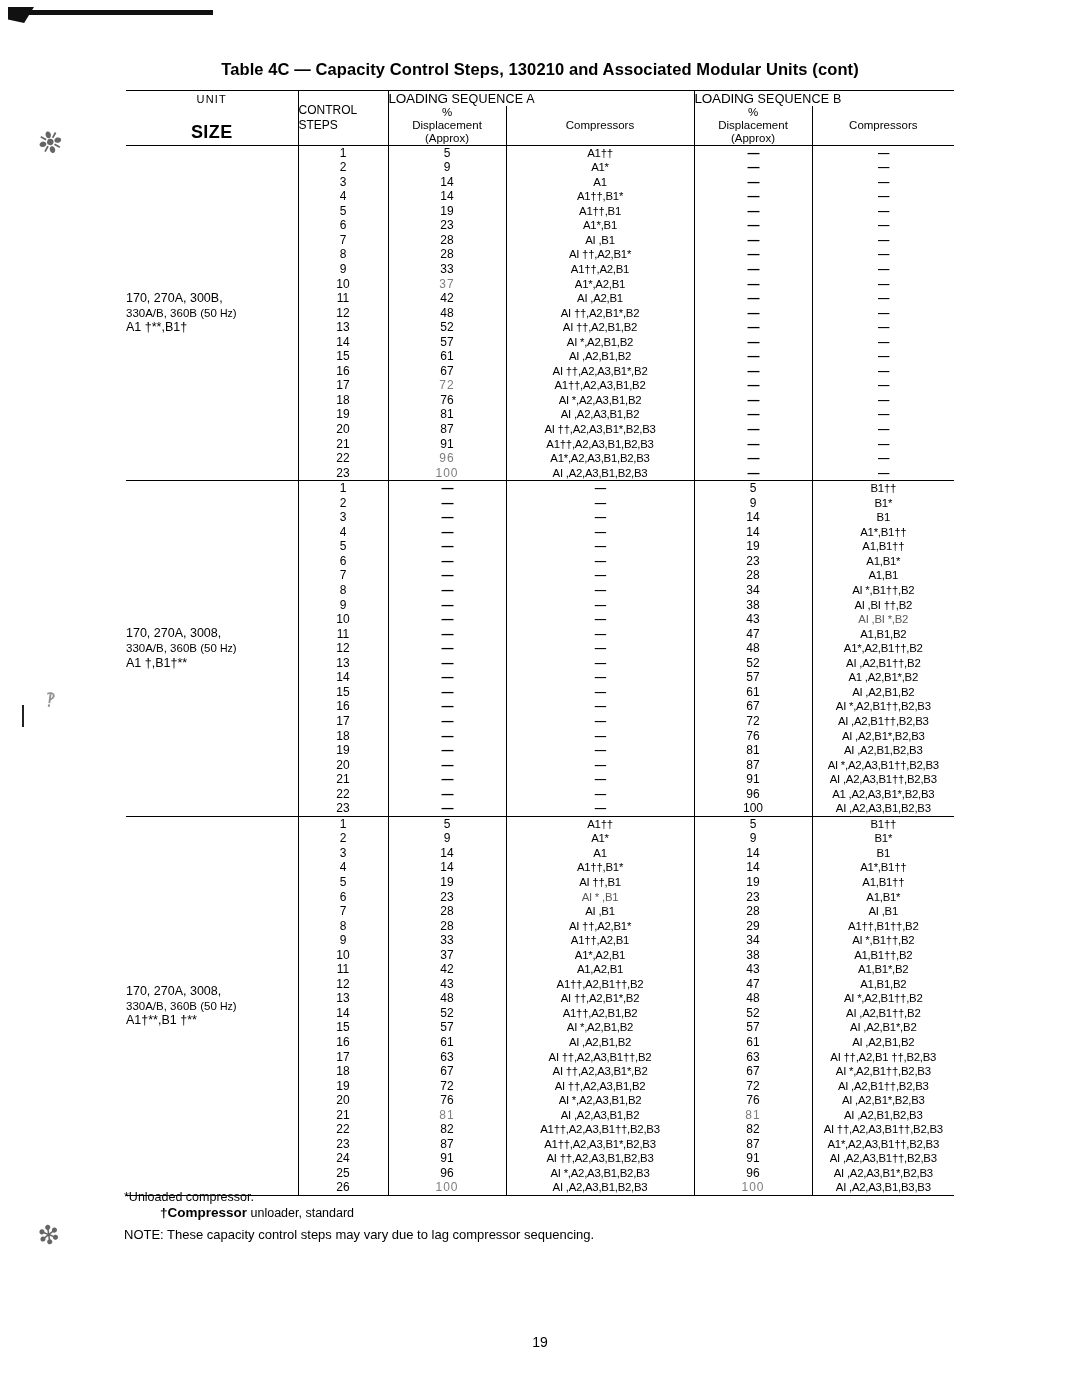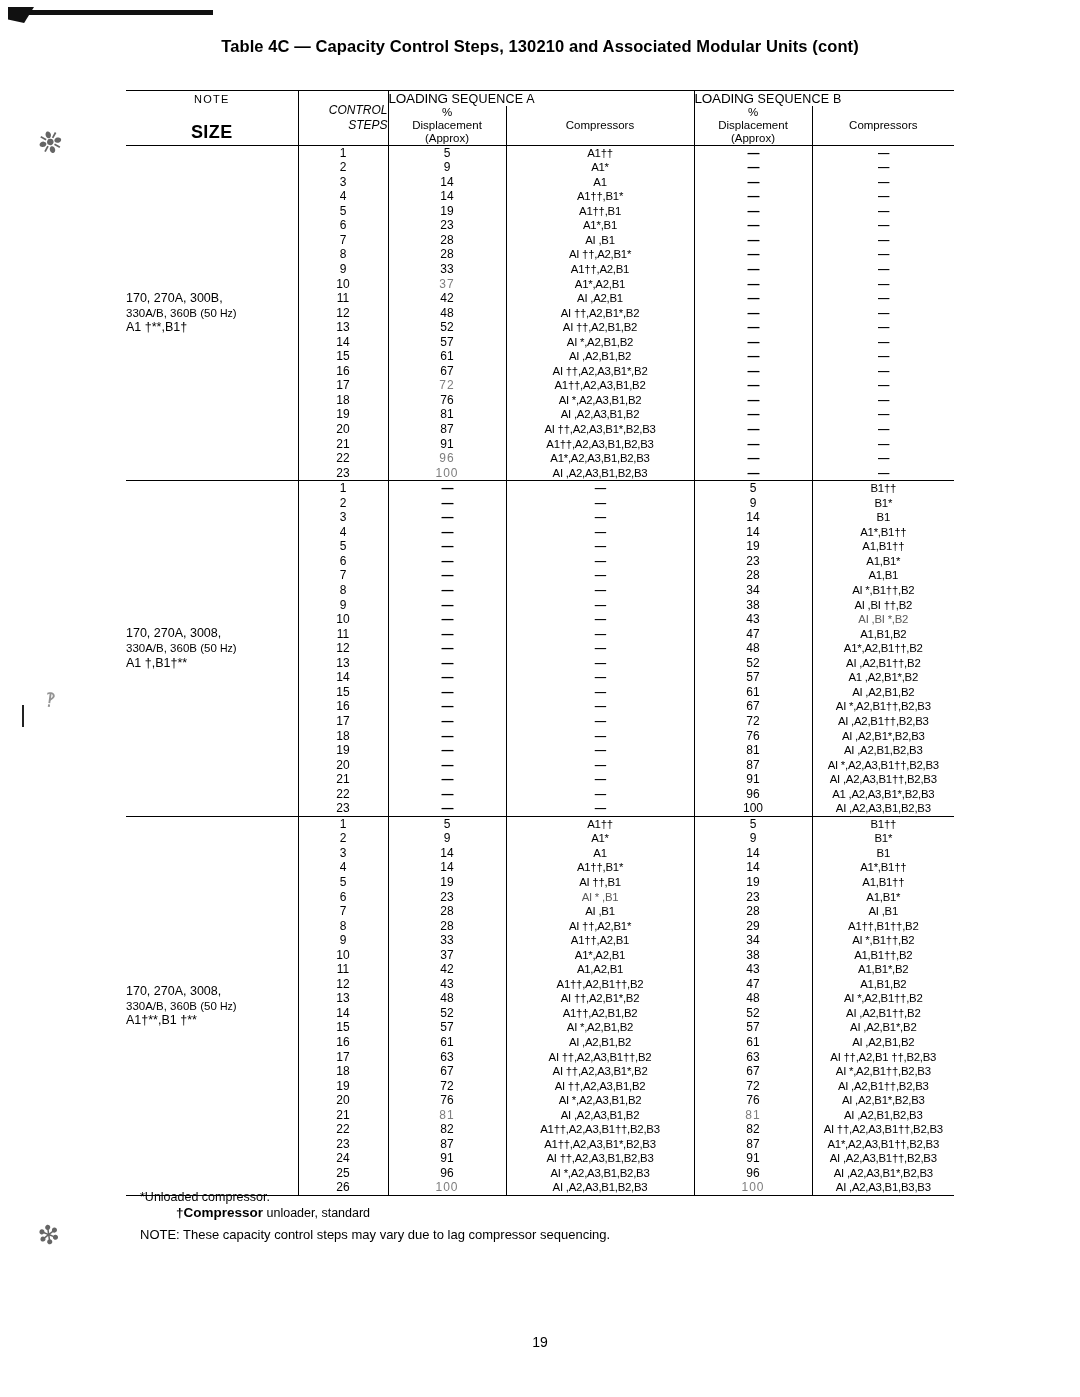--- a/index.html
+++ b/index.html
@@ -47,21 +47,21 @@
   #tick-left {
     position: absolute;
     left: 22px; top: 705px;
     width: 2px; height: 22px;
     background: #222;
   }
 
   #table-title {
     position: absolute;
     left: 0; right: 0;
-    top: 37px;
+    top: 60px;
     text-align: center;
     font-size: 16.5px;
     font-weight: bold;
     letter-spacing: .1px;
   }
   #table-title .dash { letter-spacing: 0; }
 
   #table-wrap {
     position: absolute;
     left: 126px;
@@ -100,25 +100,24 @@
     padding: 3px 0 4px;
   }
   .unit-hdr {
     text-align: center;
     line-height: 1.15;
     padding: 2px 0;
   }
   .unit-hdr .u1 { font-size: 11px; letter-spacing: 1.2px; }
   .unit-hdr .u2 { font-size: 18px; font-weight: bold; letter-spacing: .4px; margin-top: 16px; }
   .ctrl-hdr {
-    text-align: right;
+    text-align: left;
     font-size: 12px;
     font-weight: bold;
     line-height: 1.2;
-    font-style: italic;
   }
 
   
   .vl { border-left: 1.6px solid #000; }
   .vl-thin { border-left: 1.1px solid #000; margin-left: 26px; }
 
   
   .blk-sep td { border-top: 1.6px solid #000; }
 
   td.unitcell {
@@ -144,21 +143,21 @@
   .dashrow { font-weight: bold; letter-spacing: -1px; }
 
   
   .faded { color: #7d7d7d; letter-spacing: 1px; }
   .semi  { color: #5a5a5a; }
 
   .rule-bottom { border-top: 1.6px solid #000; }
 
   #footnotes {
     position: absolute;
-    left: 140px;
+    left: 124px;
     top: 1189px;
     width: 760px;
     font-size: 12.5px;
     line-height: 16.4px;
   }
   #footnotes div { white-space: nowrap; }
   #footnotes .fn-bold { font-weight: bold; font-size: 13.5px; margin-left: 36px; }
   #footnotes .note { margin-top: 5px; font-size: 13px; }
 
   #page-number {
@@ -191,21 +190,21 @@
       <col style="width:172px">
       <col style="width:90px">
       <col style="width:118px">
       <col style="width:188px">
       <col style="width:118px">
       <col style="width:142px">
     </colgroup>
     <tbody id="table-body">
         <tr class="rule-top">
           <td rowspan="2" class="unit-hdr">
-            <div class="u1">NOTE</div>
+            <div class="u1">UNIT</div>
             <div class="u2">SIZE</div>
           </td>
           <td class="ctrl-hdr vl" rowspan="2">CONTROL<br>STEPS</td>
           <td class="seq-title vl" colspan="2"><span class="loading">LOADING</span> SEQUENCE A</td>
           <td class="seq-title vl" colspan="2"><span class="loading">LOADING</span> SEQUENCE B</td>
         </tr>
         <tr>
           <td class="subhdr vl">%<br>Displacement<br>(Approx)</td>
           <td class="subhdr vl-thin">Compressors</td>
           <td class="subhdr vl">%<br>Displacement<br>(Approx)</td>

